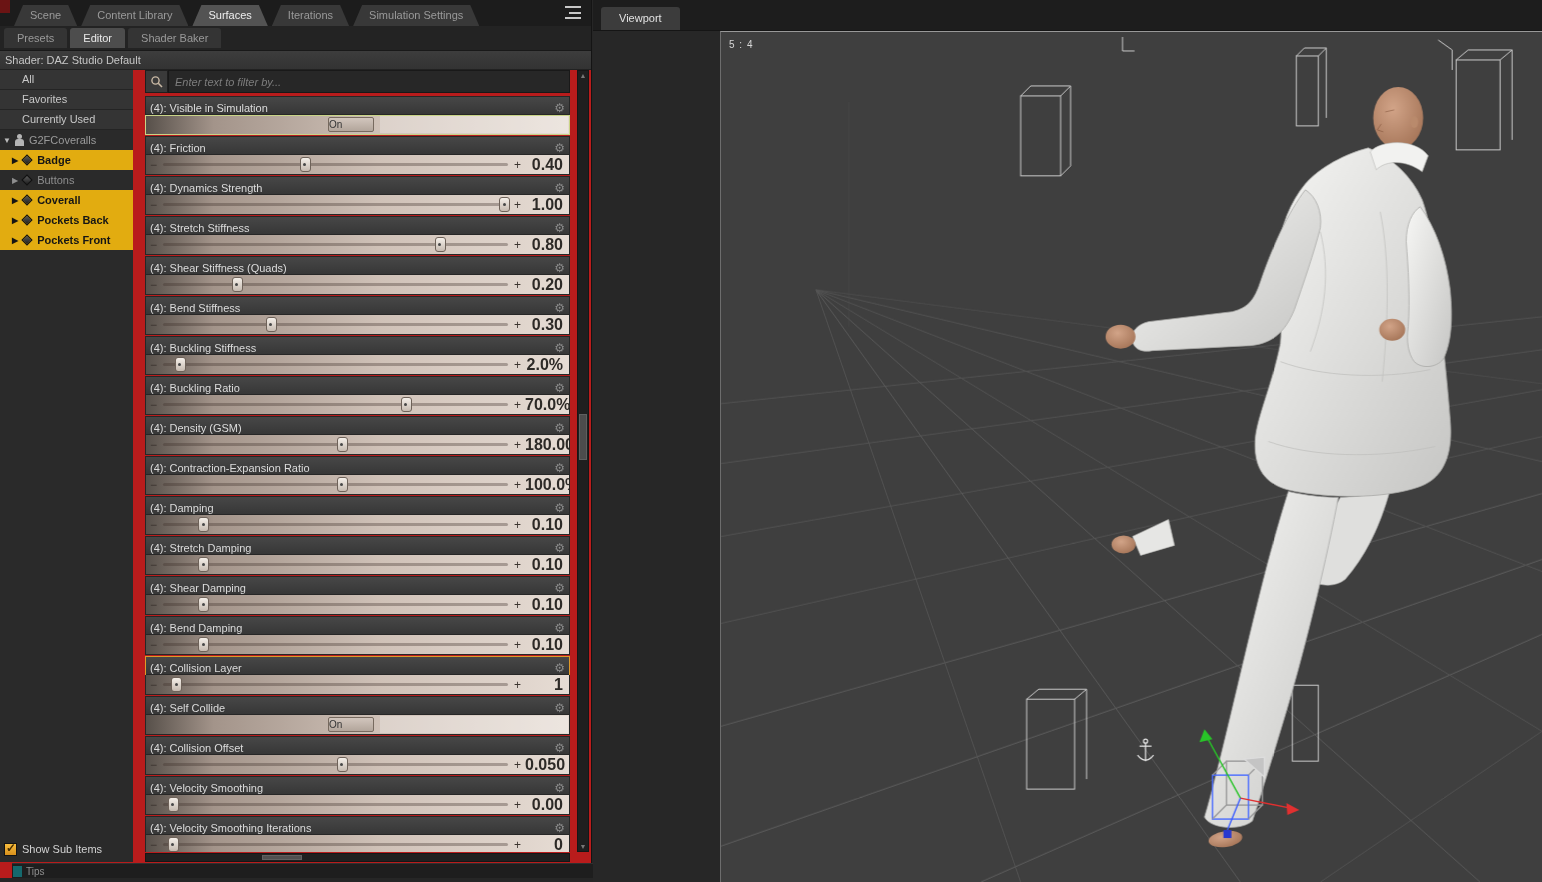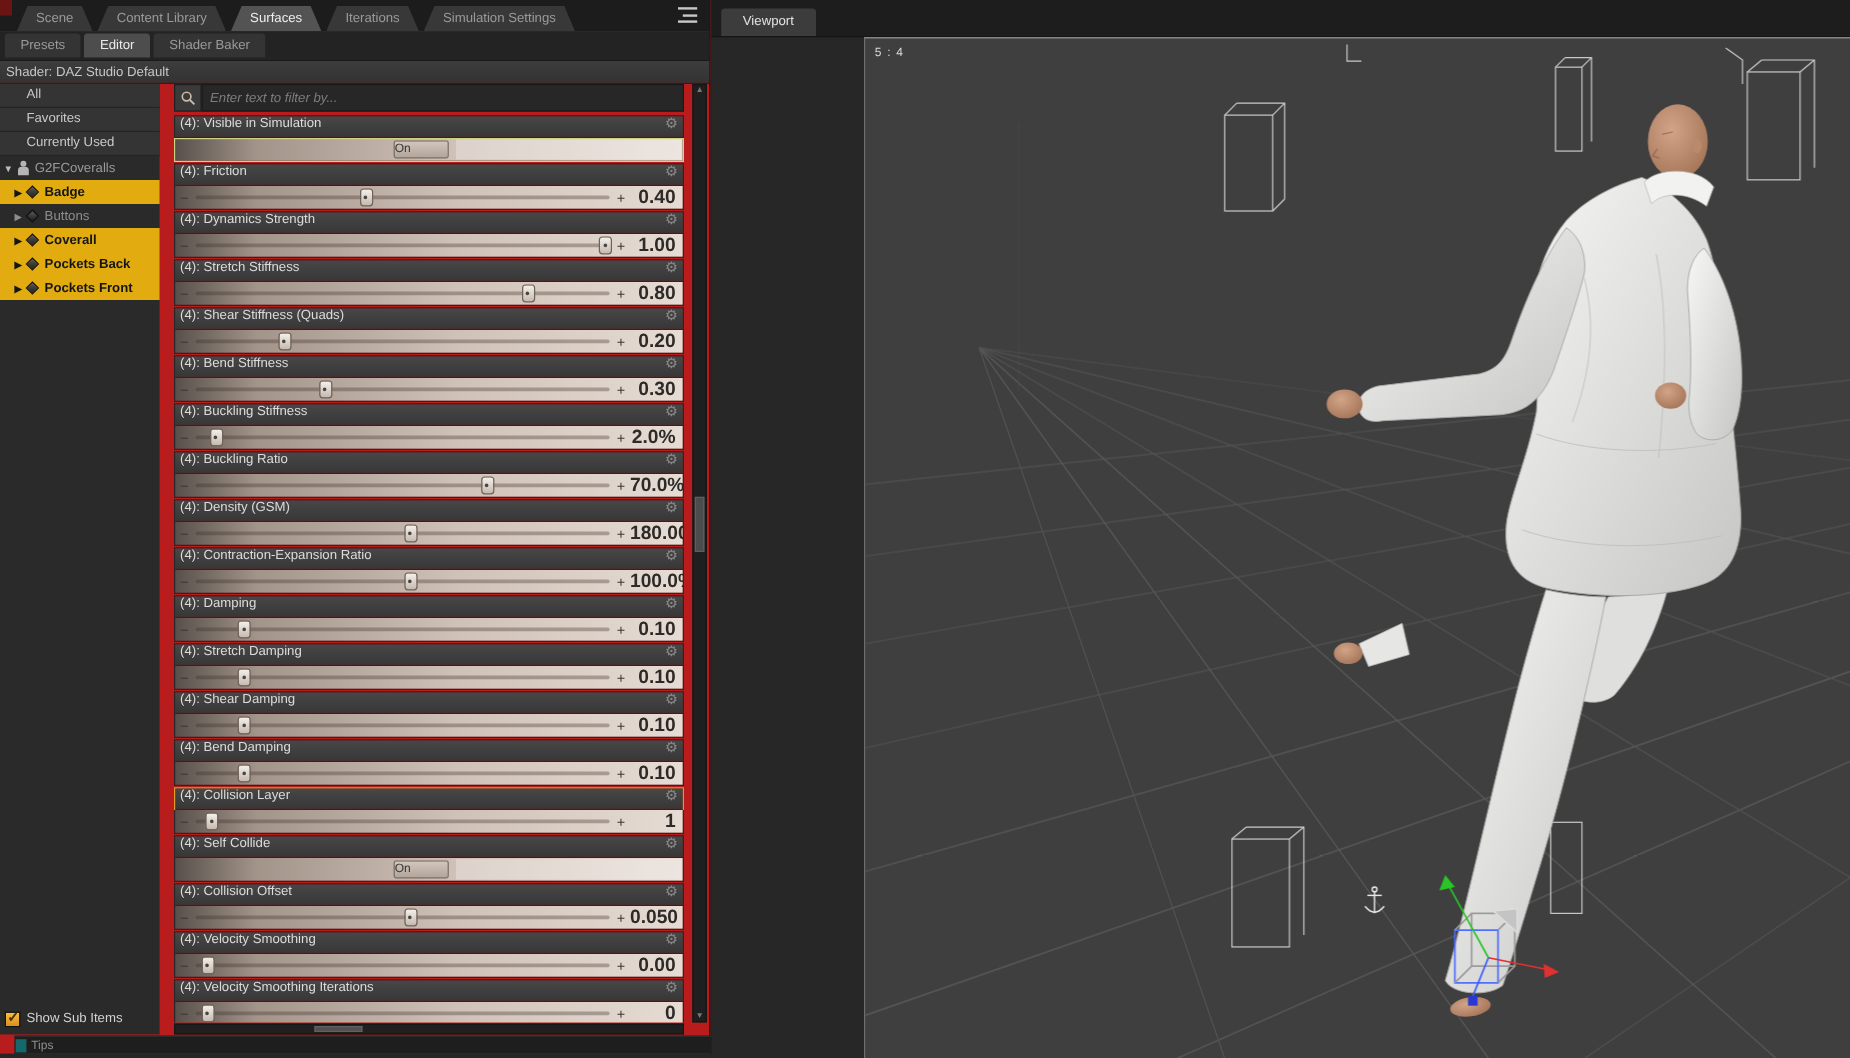--- a/index.html
+++ b/index.html
@@ -40,21 +40,21 @@
 
   
   .params { position:absolute; left:145px; top:70px; width:425px; bottom:26px; overflow:hidden; }
   .search-row { display:flex; height:23px; margin-bottom:3px; }
   .search-btn { width:23px; height:23px; background:#3a3a3a; border:1px solid #1f1f1f; display:flex; align-items:center; justify-content:center; cursor:pointer; flex:none; }
   .search-input { flex:1; background:#272727; border:1px solid #191919; color:#cfcfcf; font-size:11px; padding:0 6px; outline:none; font-family:"Liberation Sans",sans-serif;font-style:italic; }
   .search-input::placeholder { color:#7d7d7d; }
 
   .param-block { margin-bottom:1px; }
   .param-block.sel-orange { outline:1px solid var(--hl-orange,#df9a28); outline-offset:-1px; }
-  .param-header { height:19px; display:flex; align-items:flex-start; background:linear-gradient(#474747,#373737); border:1px solid #272727; }
+  .param-header { height:19px; display:flex; align-items:flex-end; background:linear-gradient(#474747,#373737); border:1px solid #272727; }
   .param-label { flex:1; font-size:11px; color:#dcdcdc; padding-left:4px; white-space:nowrap; overflow:hidden; }
   .gear-icon { color:#8a8a8a; font-size:12px; line-height:12px; margin-right:4px; cursor:pointer; }
   .param-slider, .param-toggle { position:relative; height:20px; display:flex; align-items:center; border:1px solid #272727; border-top:none;
       background:linear-gradient(90deg,#57504a 0%, #a3948a 16%, #cfc1b7 55%, #e6dcd4 100%); }
   .param-slider.focus-green, .param-toggle.focus-green { outline:1px solid var(--focus-green,#c9d487); outline-offset:-1px; }
   .dec,.inc { width:15px; text-align:center; color:#3c352f; font-size:12px; line-height:18px; cursor:pointer; flex:none; }
   .track { position:relative; flex:1; height:100%; cursor:pointer; }
   .track::before { content:''; position:absolute; left:2px; right:2px; top:50%; height:3px; margin-top:-2px; background:rgba(62,50,42,.35); border-radius:2px; }
   .thumb { position:absolute; top:2px; width:11px; height:15px; background:linear-gradient(#f4efe9,#c6bab0); border:1px solid #6e6259; border-radius:3px; }
   .thumb::after { content:''; position:absolute; left:50%; top:50%; width:3px; height:3px; margin:-2px 0 0 -2px; background:#474747; border-radius:50%; }

